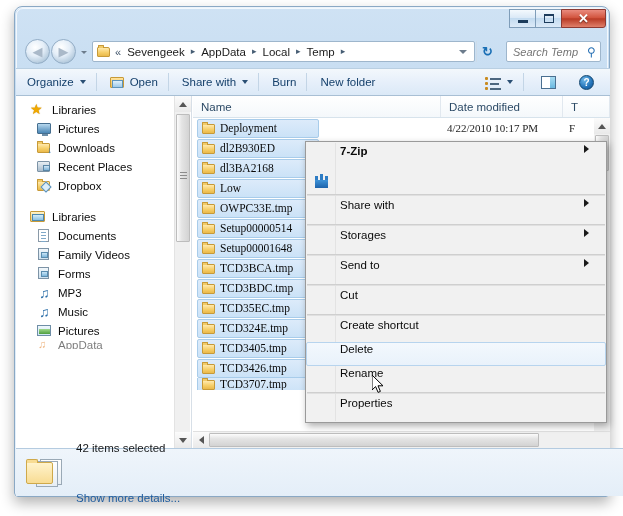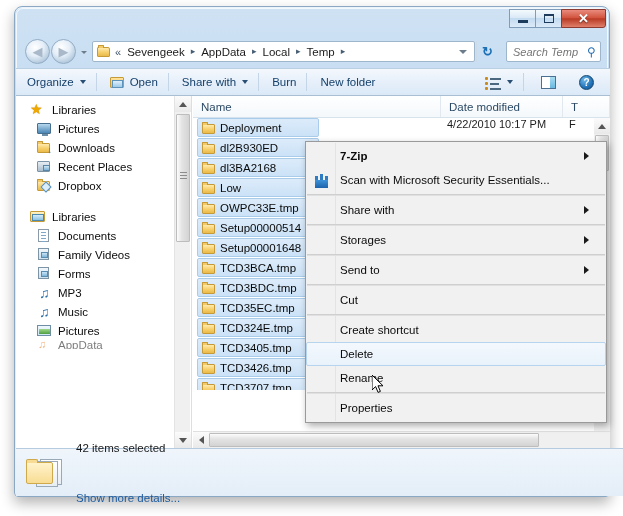--- a/index.html
+++ b/index.html
@@ -616,22 +616,24 @@
 
   #filerows {
     position: absolute;
     left: 0; top: 22px;
     width: 401px; height: 313px;
     overflow: hidden;
   }
   .frow {
     height: 20px;
     display: flex;
+    align-items: center;
     position: relative;
     box-sizing: border-box;
+    font-family: Liberation Serif, serif;
   }
   .frow .namecell {
     width: 122px;
     margin-left: 4px;
     height: 19px;
     display: flex;
     align-items: center;
     padding-left: 3px;
     box-sizing: border-box;
     background: linear-gradient(180deg, #dcebfa 0%, #cbe2f7 100%);
@@ -786,21 +788,21 @@
     left: 1px; top: 1px; bottom: 1px;
     width: 28px;
     background: #f1f1f1;
     border-right: 1px solid #e3e3e3;
     pointer-events: none;
   }
   .mi {
     position: relative;
     height: 24px;
     display: flex;
-    align-items: center;
+    align-items: flex-start;
     padding-left: 33px;
     padding-right: 16px;
     white-space: nowrap;
     z-index: 2;
     border: 1px solid transparent;
     box-sizing: border-box;
   }
   .mi.bold { font-weight: bold; }
   .mi.sel {
     background: linear-gradient(180deg, #f3f8fd 0%, #e9f2fb 100%);
@@ -1226,21 +1228,20 @@
       <span class="submenu-arrow"></span>
     </div>
 
     <div class="mi">
       <span class="mse-icon">
         <span class="t1"></span>
           <span class="t2"></span>
           <span class="t3"></span>
           <span class="castle"></span>
       </span>
-      <span>Scan with Microsoft Security Essentials...</span>
     </div>
 
     <div class="mi-sep"></div>
 
     <div class="mi">
       <span>Share with</span>
       <span class="submenu-arrow"></span>
     </div>
 
     <div class="mi-sep"></div>

